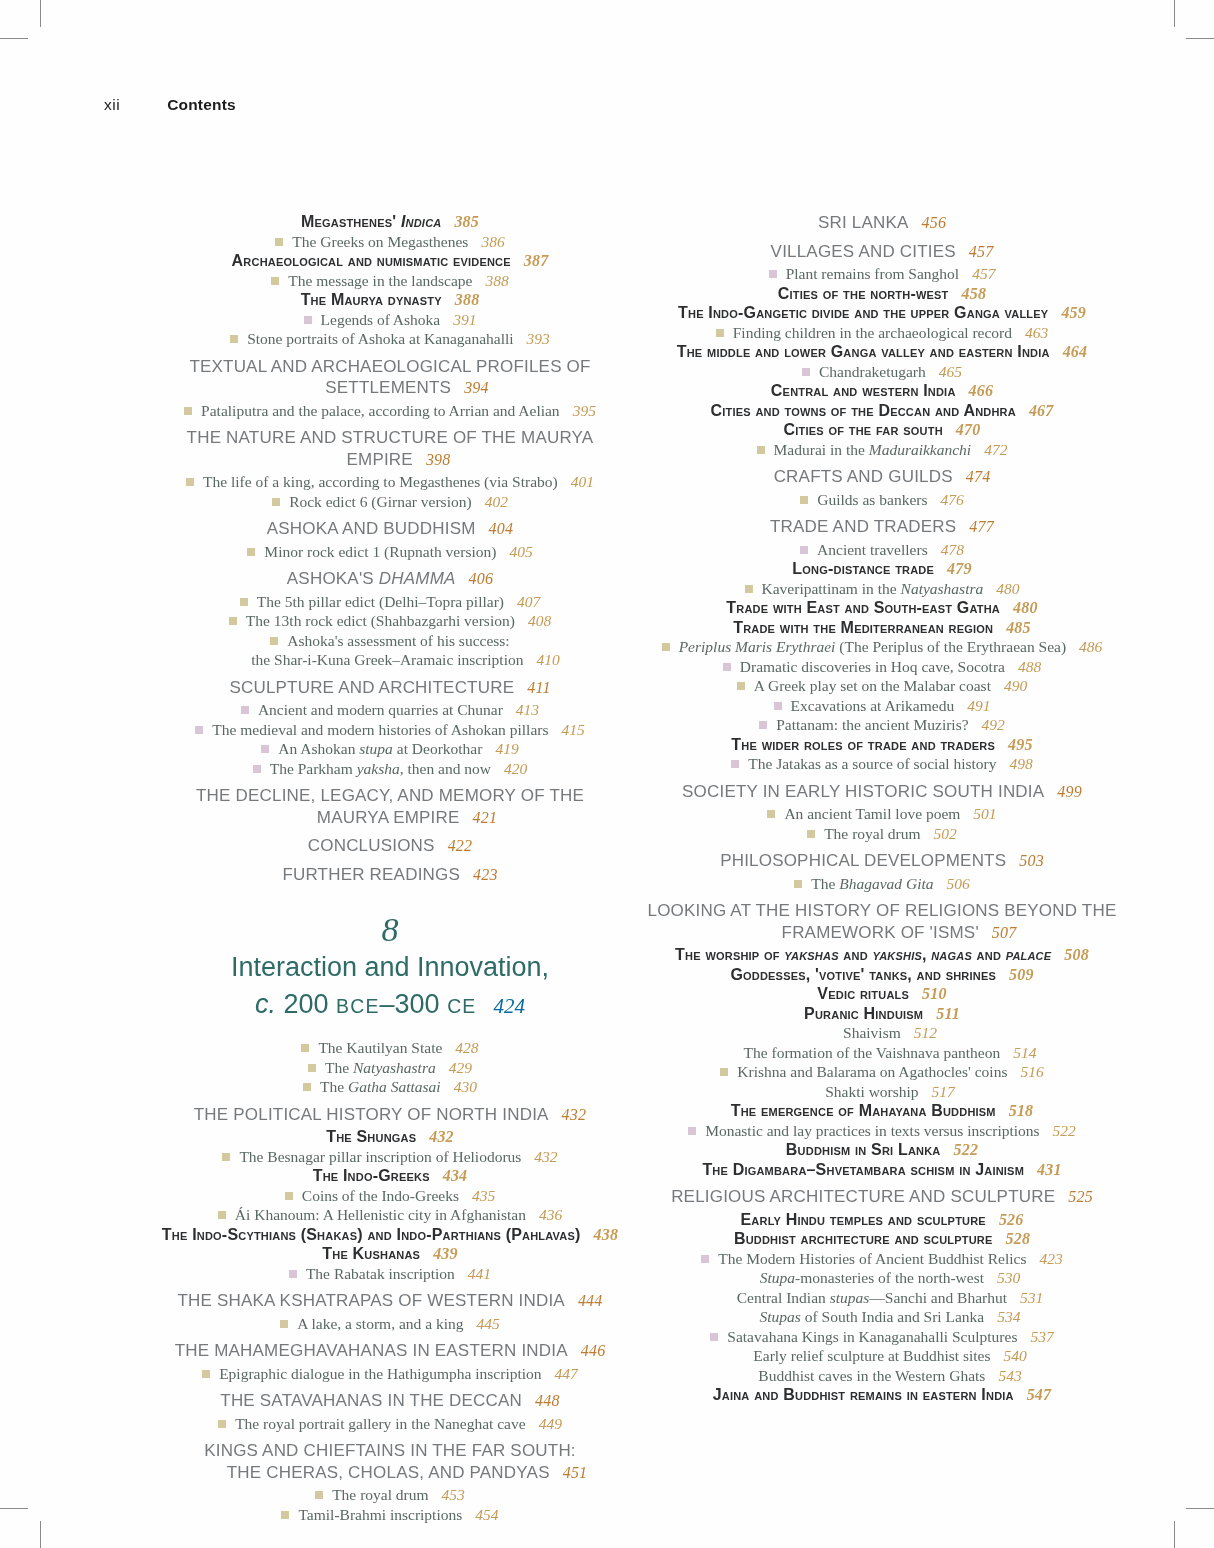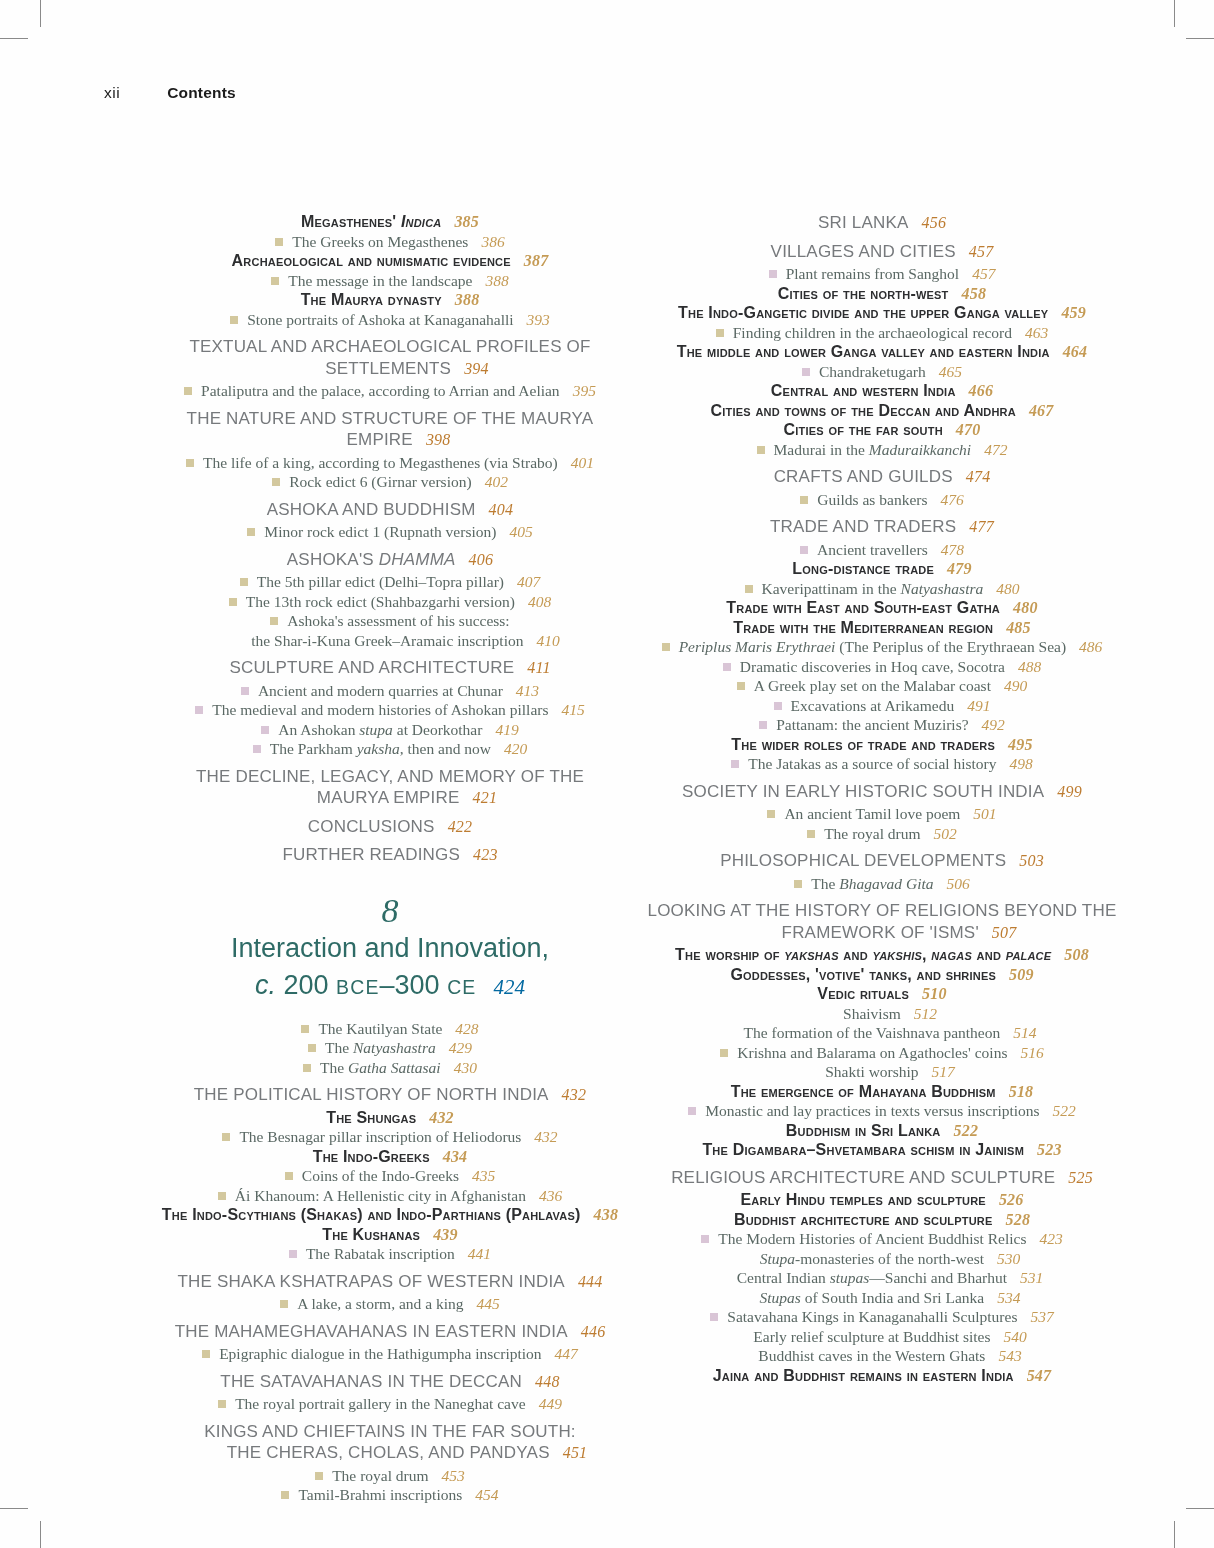--- a/index.html
+++ b/index.html
@@ -9,21 +9,21 @@
     -webkit-font-smoothing:antialiased;
   }
   .page{position:absolute;inset:0;background:#fefefe;overflow:hidden;}
 
   
   .crop{position:absolute;background:#8a8a8a;}
   .crop.v{width:1px;height:27px;}
   .crop.h{height:1px;width:28px;}
 
   
-  .runhead{position:absolute;top:84px;left:104px;display:flex;gap:47px;
+  .runhead{position:absolute;top:96px;left:104px;display:flex;gap:47px;
     font-size:15.5px;color:#1c1c1c;}
   .runhead .folio{letter-spacing:0.5px;}
   .runhead .rh-title{font-weight:600;letter-spacing:0.2px;}
 
   
   .col{position:absolute;top:212px;text-align:center;}
   .col-left{left:152px;width:476px;}
   .col-right{left:632px;width:500px;}
 
   
@@ -91,20 +91,21 @@
     <span class="folio">xii</span>
     <span class="rh-title">Contents</span>
   </div>
 
   <div class="col col-left">
       <div class="e e-B"><span>Megasthenes' </span><span class="it">Indica</span><span class="num">385</span></div>
       <div class="e e-C"><span class="bullet" style="background: rgb(211, 200, 158);"></span><span>The Greeks on Megasthenes</span><span class="num">386</span></div>
       <div class="e e-B"><span>Archaeological and numismatic evidence</span><span class="num">387</span></div>
       <div class="e e-C"><span class="bullet" style="background: rgb(211, 200, 158);"></span><span>The message in the landscape</span><span class="num">388</span></div>
       <div class="e e-B"><span>The Maurya dynasty</span><span class="num">388</span></div>
+      <div class="e e-C"><span class="bullet" style="background: rgb(217, 197, 214);"></span><span>Legends of Ashoka</span><span class="num">391</span></div>
       <div class="e e-C"><span class="bullet" style="background: rgb(211, 200, 158);"></span><span>Stone portraits of Ashoka at Kanaganahalli</span><span class="num">393</span></div>
       <div class="e e-A"><span>TEXTUAL AND ARCHAEOLOGICAL PROFILES OF</span><br><span class="wi"></span><span>SETTLEMENTS</span><span class="num">394</span></div>
       <div class="e e-C"><span class="bullet" style="background: rgb(211, 200, 158);"></span><span>Pataliputra and the palace, according to Arrian and Aelian</span><span class="num">395</span></div>
       <div class="e e-A"><span>THE NATURE AND STRUCTURE OF THE MAURYA EMPIRE</span><span class="num">398</span></div>
       <div class="e e-C"><span class="bullet" style="background: rgb(211, 200, 158);"></span><span>The life of a king, according to Megasthenes (via Strabo)</span><span class="num">401</span></div>
       <div class="e e-C"><span class="bullet" style="background: rgb(211, 200, 158);"></span><span>Rock edict 6 (Girnar version)</span><span class="num">402</span></div>
       <div class="e e-A"><span>ASHOKA AND BUDDHISM</span><span class="num">404</span></div>
       <div class="e e-C"><span class="bullet" style="background: rgb(211, 200, 158);"></span><span>Minor rock edict 1 (Rupnath version)</span><span class="num">405</span></div>
       <div class="e e-A"><span>ASHOKA'S </span><span class="it">DHAMMA</span><span class="num">406</span></div>
       <div class="e e-C"><span class="bullet" style="background: rgb(211, 200, 158);"></span><span>The 5th pillar edict (Delhi–Topra pillar)</span><span class="num">407</span></div>
@@ -174,28 +175,29 @@
       <div class="e e-C"><span class="bullet" style="background: rgb(217, 197, 214);"></span><span>The Jatakas as a source of social history</span><span class="num">498</span></div>
       <div class="e e-A"><span>SOCIETY IN EARLY HISTORIC SOUTH INDIA</span><span class="num">499</span></div>
       <div class="e e-C"><span class="bullet" style="background: rgb(211, 200, 158);"></span><span>An ancient Tamil love poem</span><span class="num">501</span></div>
       <div class="e e-C"><span class="bullet" style="background: rgb(211, 200, 158);"></span><span>The royal drum</span><span class="num">502</span></div>
       <div class="e e-A"><span>PHILOSOPHICAL DEVELOPMENTS</span><span class="num">503</span></div>
       <div class="e e-C"><span class="bullet" style="background: rgb(211, 200, 158);"></span><span>The </span><span class="it">Bhagavad Gita</span><span class="num">506</span></div>
       <div class="e e-A"><span>LOOKING AT THE HISTORY OF RELIGIONS BEYOND THE</span><br><span class="wi"></span><span>FRAMEWORK OF 'ISMS'</span><span class="num">507</span></div>
       <div class="e e-B"><span>The worship of </span><span class="it">yakshas</span><span> and </span><span class="it">yakshis</span><span>, </span><span class="it">nagas</span><span> and </span><span class="it">palace</span><span class="num">508</span></div>
       <div class="e e-B"><span>Goddesses, 'votive' tanks, and shrines</span><span class="num">509</span></div>
       <div class="e e-B"><span>Vedic rituals</span><span class="num">510</span></div>
+      <div class="e e-B"><span>Puranic Hinduism</span><span class="num">511</span></div>
       <div class="e e-D"><span>Shaivism</span><span class="num">512</span></div>
       <div class="e e-D"><span>The formation of the Vaishnava pantheon</span><span class="num">514</span></div>
       <div class="e e-C"><span class="bullet" style="background: rgb(211, 200, 158);"></span><span>Krishna and Balarama on Agathocles' coins</span><span class="num">516</span></div>
       <div class="e e-D"><span>Shakti worship</span><span class="num">517</span></div>
       <div class="e e-B"><span>The emergence of Mahayana Buddhism</span><span class="num">518</span></div>
       <div class="e e-C"><span class="bullet" style="background: rgb(217, 197, 214);"></span><span>Monastic and lay practices in texts versus inscriptions</span><span class="num">522</span></div>
       <div class="e e-B"><span>Buddhism in Sri Lanka</span><span class="num">522</span></div>
-      <div class="e e-B"><span>The Digambara–Shvetambara schism in Jainism</span><span class="num">523</span></div>
+      <div class="e e-B"><span>The Digambara–Shvetambara schism in Jainism</span><span class="num">431</span></div>
       <div class="e e-A"><span>RELIGIOUS ARCHITECTURE AND SCULPTURE</span><span class="num">525</span></div>
       <div class="e e-B"><span>Early Hindu temples and sculpture</span><span class="num">526</span></div>
       <div class="e e-B"><span>Buddhist architecture and sculpture</span><span class="num">528</span></div>
       <div class="e e-C"><span class="bullet" style="background: rgb(217, 197, 214);"></span><span>The Modern Histories of Ancient Buddhist Relics</span><span class="num">423</span></div>
       <div class="e e-D"><span class="it">Stupa</span><span>-monasteries of the north-west</span><span class="num">530</span></div>
       <div class="e e-D"><span>Central Indian </span><span class="it">stupas</span><span>—Sanchi and Bharhut</span><span class="num">531</span></div>
       <div class="e e-D"><span class="it">Stupas</span><span> of South India and Sri Lanka</span><span class="num">534</span></div>
       <div class="e e-C"><span class="bullet" style="background: rgb(217, 197, 214);"></span><span>Satavahana Kings in Kanaganahalli Sculptures</span><span class="num">537</span></div>
       <div class="e e-D"><span>Early relief sculpture at Buddhist sites</span><span class="num">540</span></div>
       <div class="e e-D"><span>Buddhist caves in the Western Ghats</span><span class="num">543</span></div>

